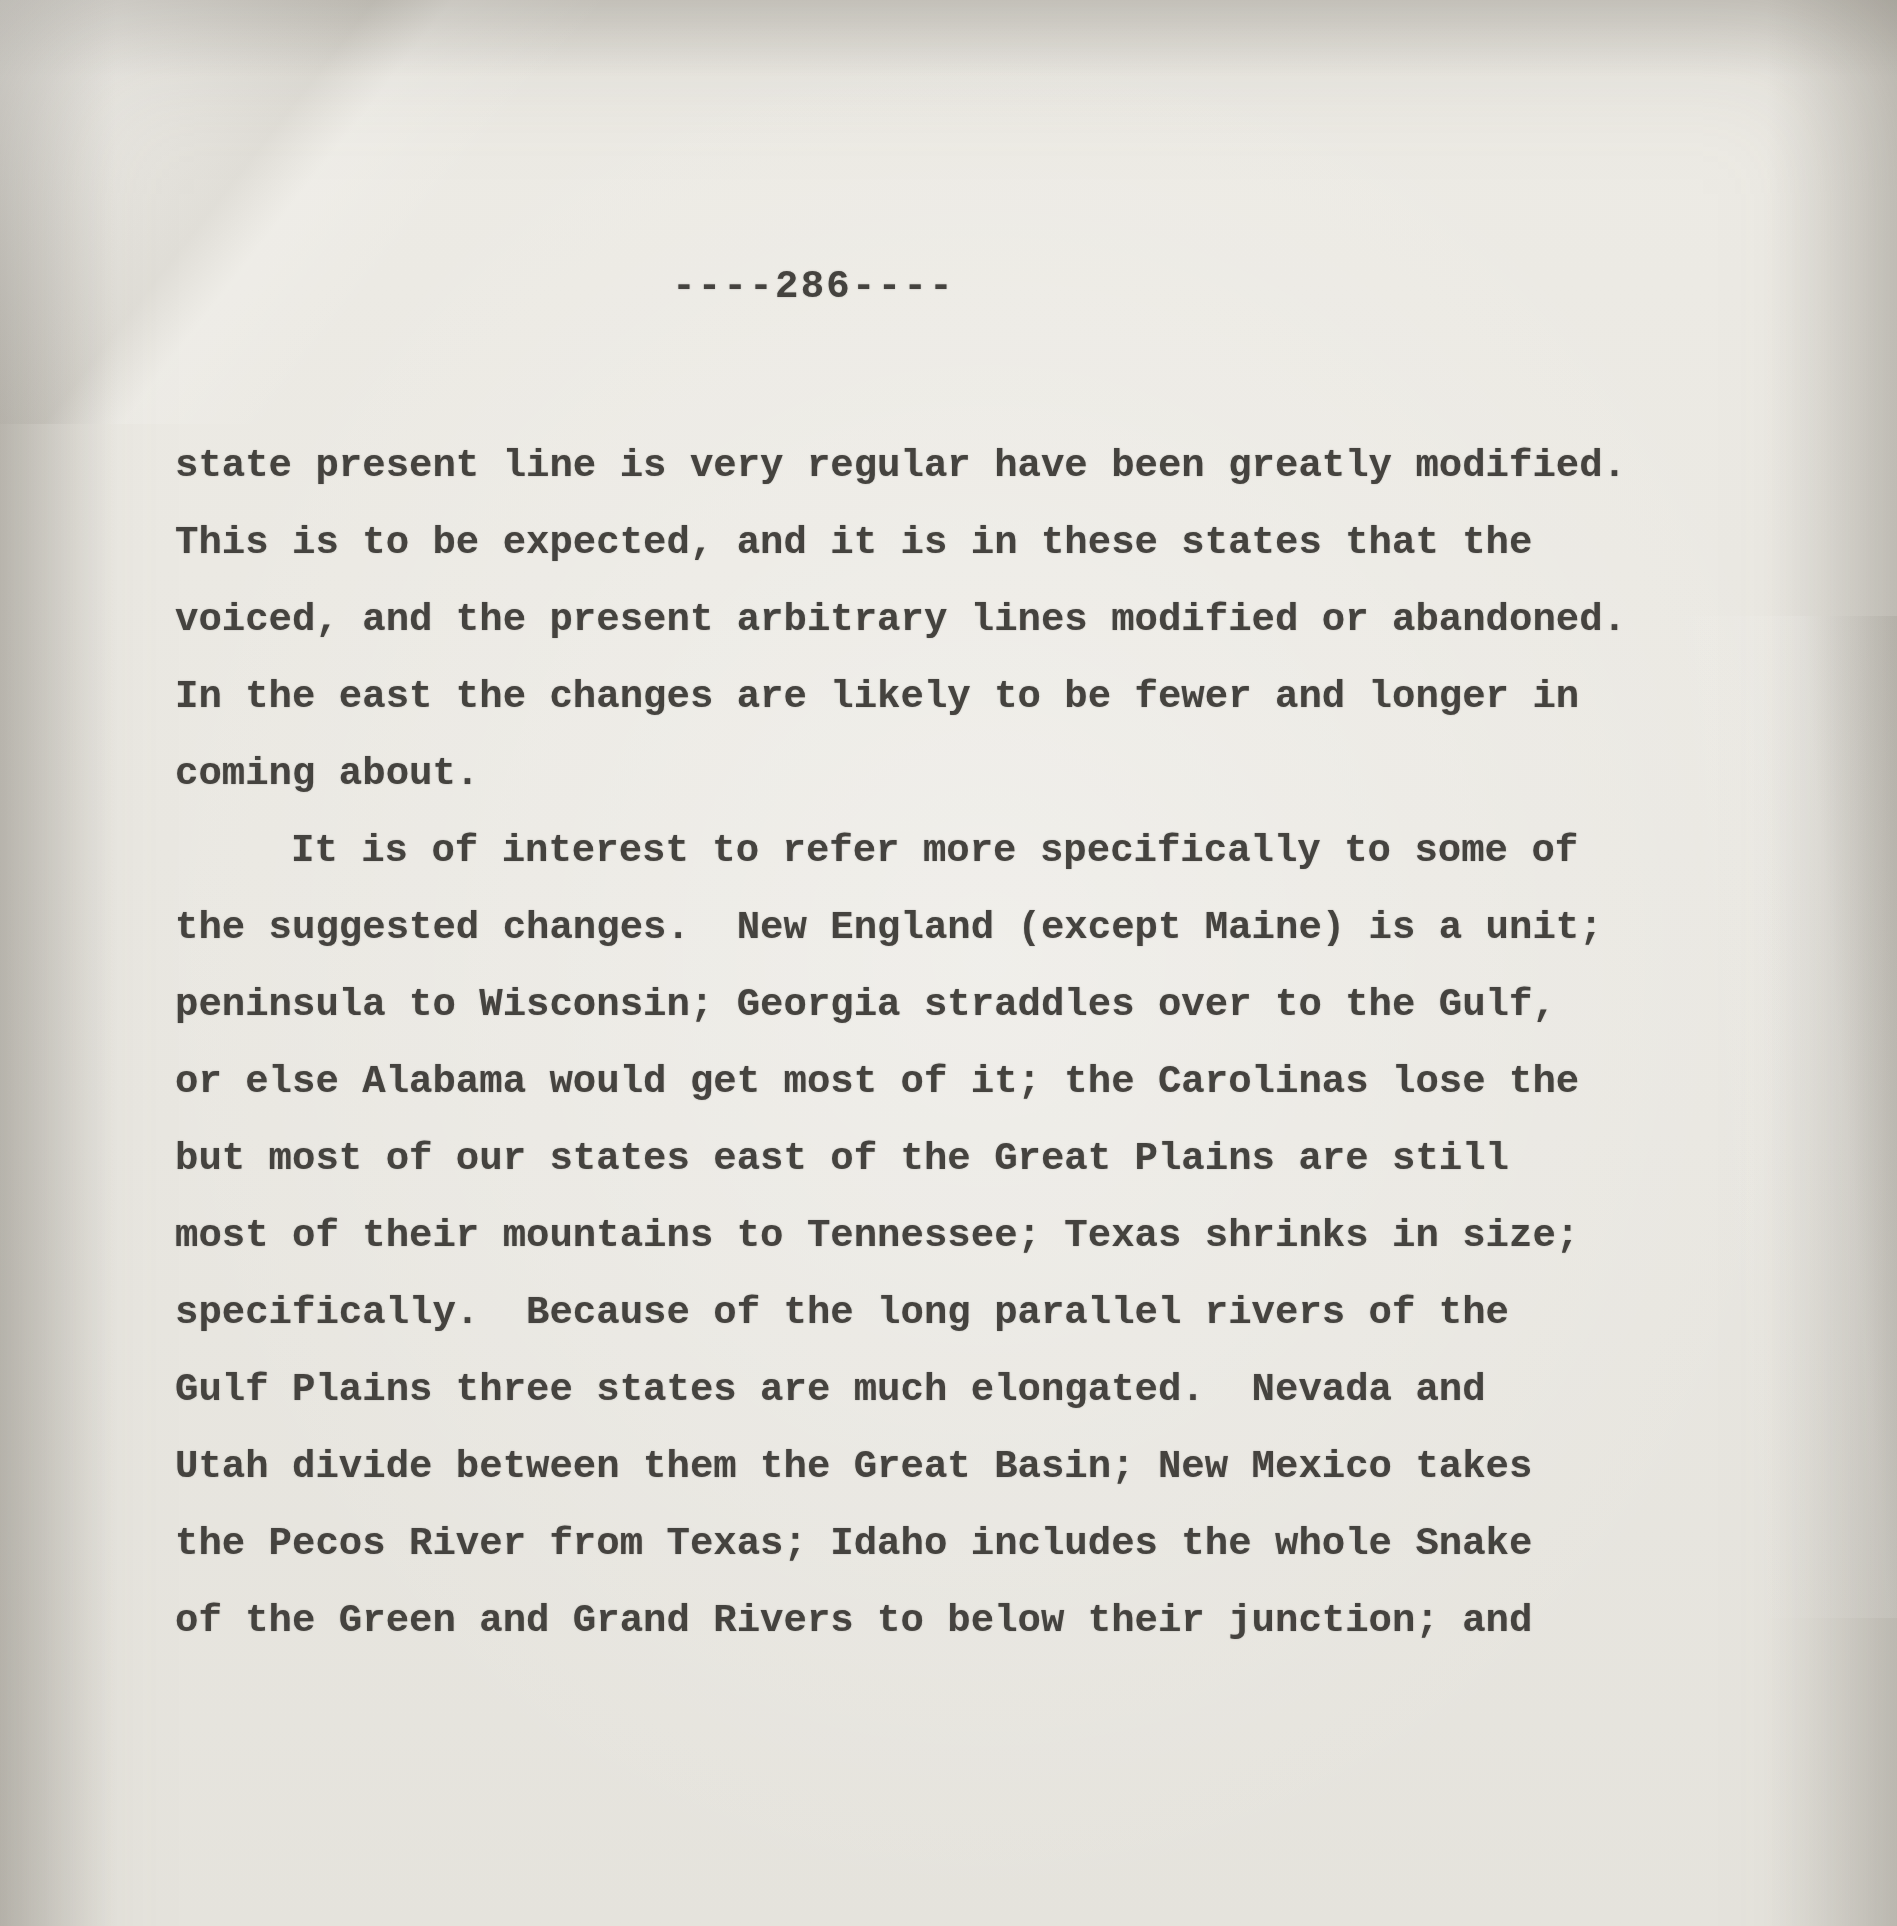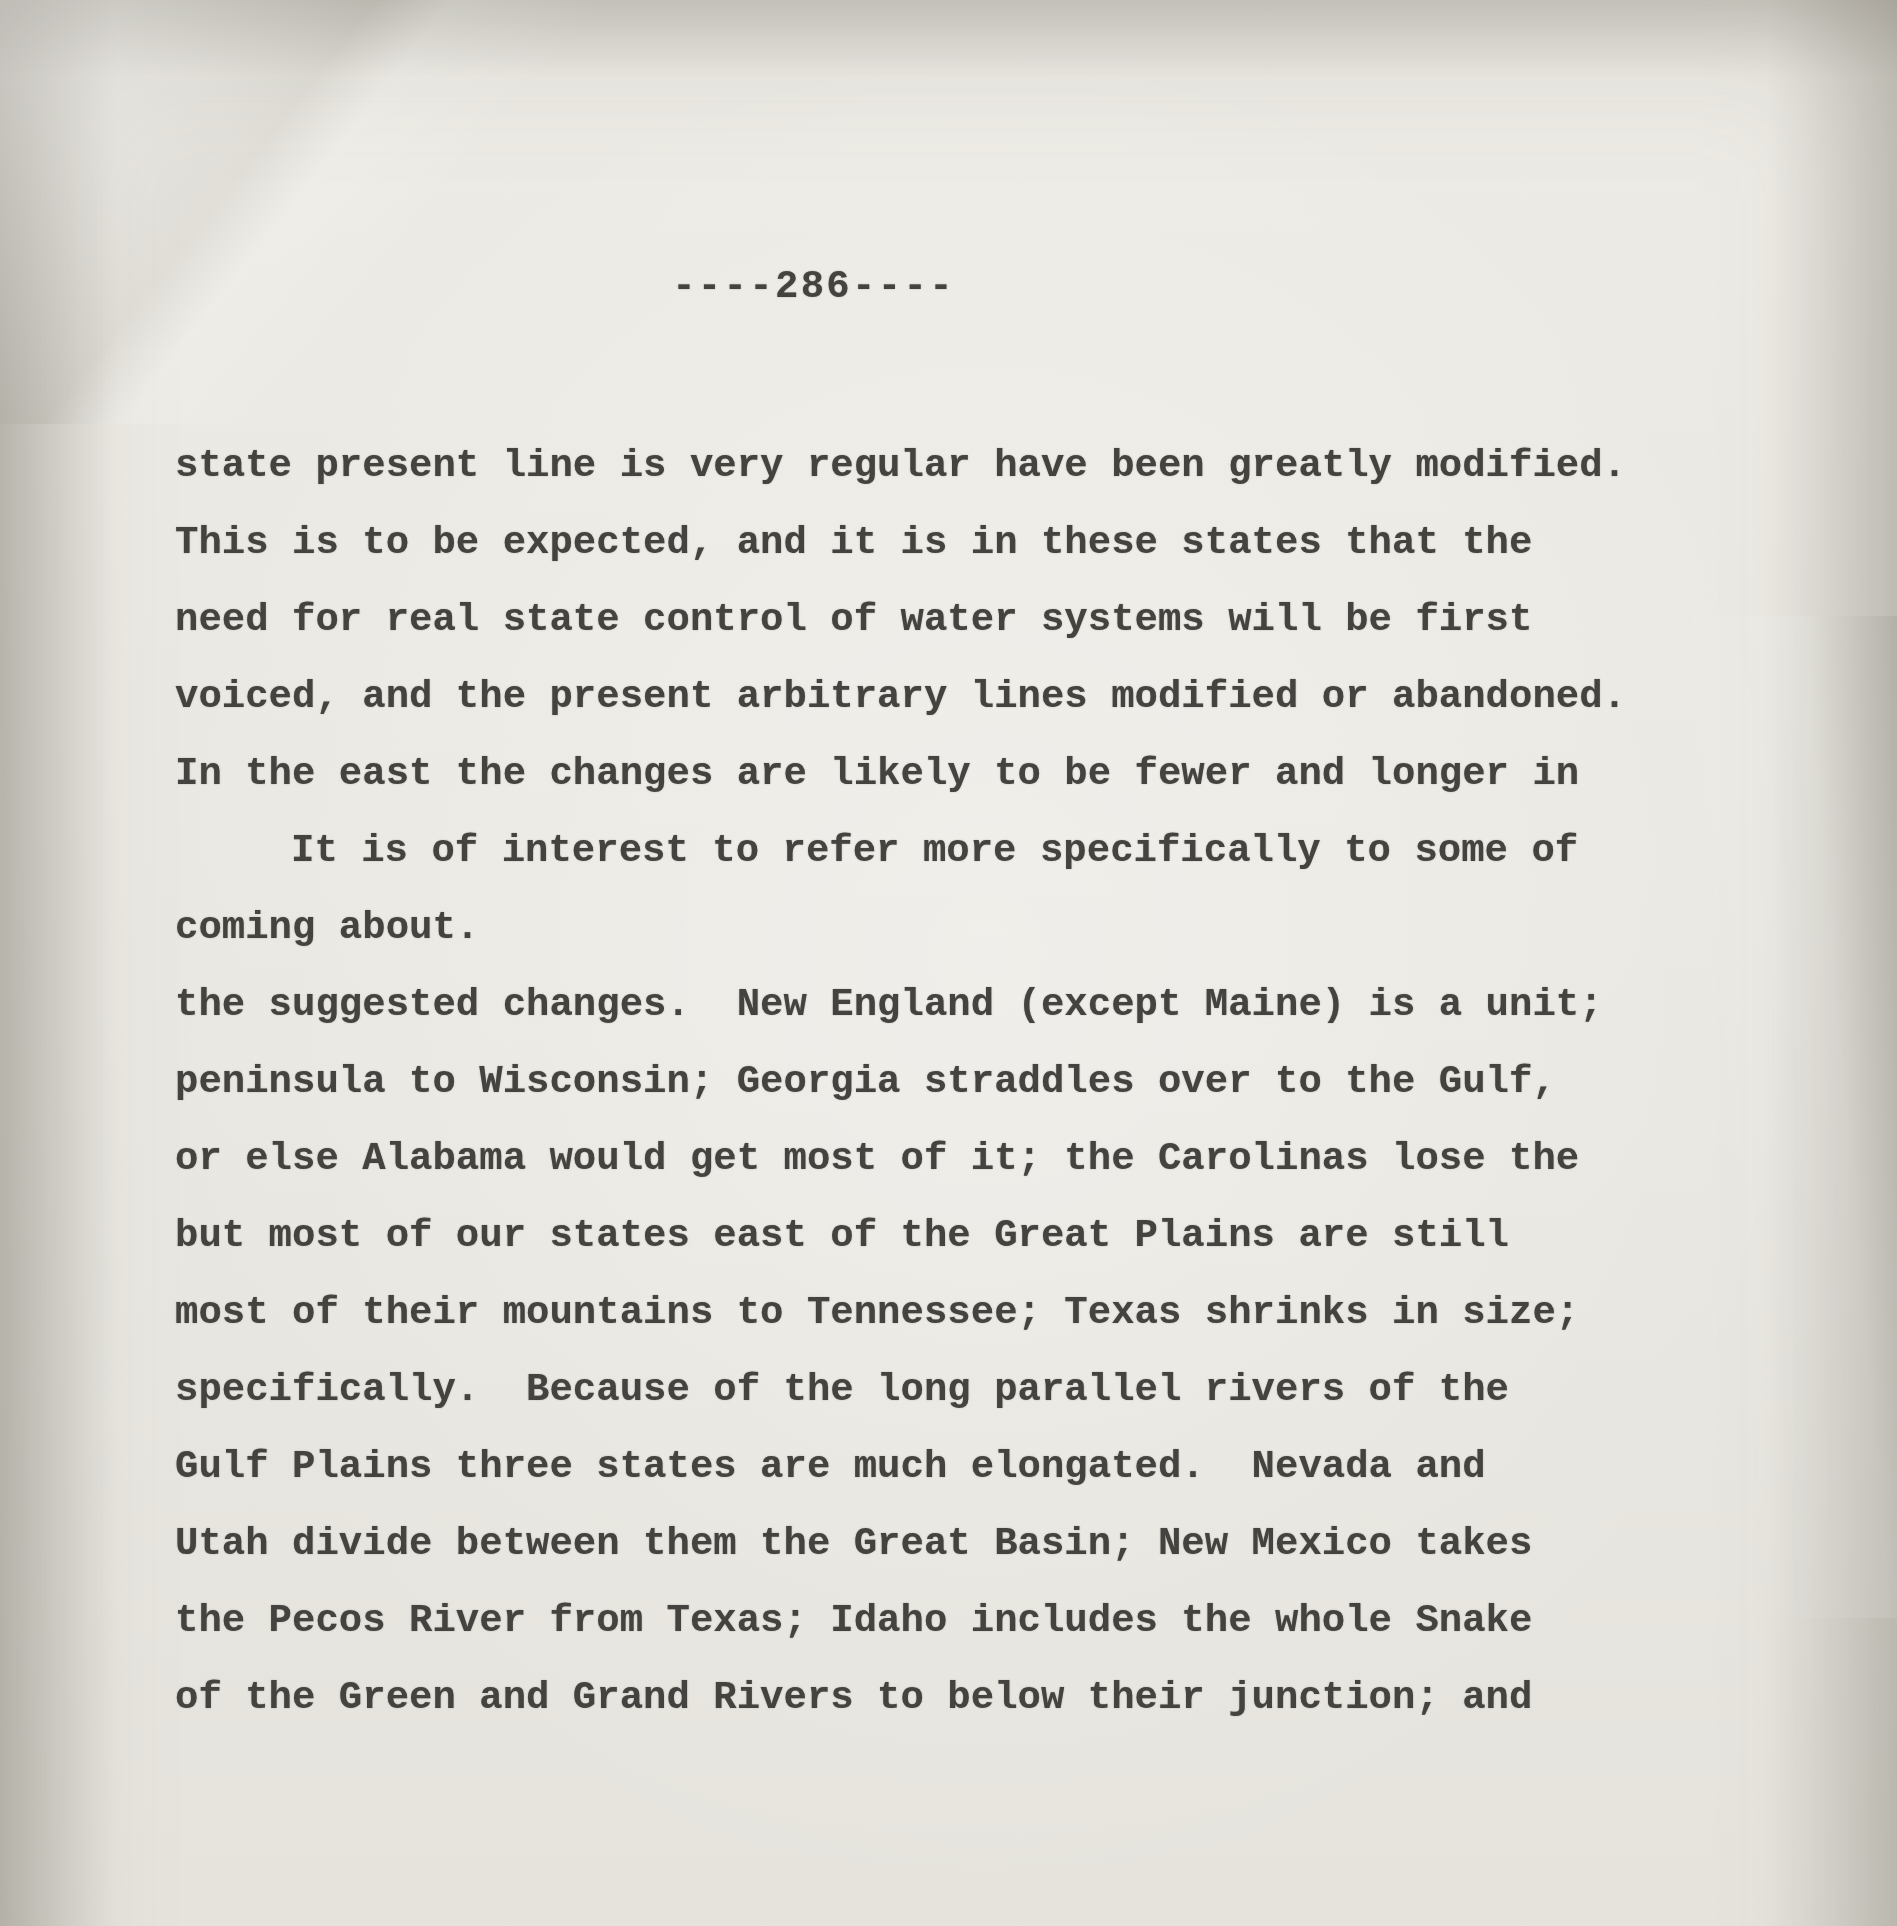--- a/index.html
+++ b/index.html
@@ -98,25 +98,24 @@
   <div class="shade-right"></div>
 
   <div class="crease-topleft"></div>
   <div class="crease-right"></div>
 
   <div class="page-number">----286----</div>
 
   <div class="text-body">
       <div class="line">state present line is very regular have been greatly modified.</div>
       <div class="line">This is to be expected, and it is in these states that the</div>
-      <div class="line">need for real state control of water systems will be first</div>
       <div class="line">voiced, and the present arbitrary lines modified or abandoned.</div>
       <div class="line">In the east the changes are likely to be fewer and longer in</div>
+      <div class="line">coming about.</div>
       <div class="line indent">It is of interest to refer more specifically to some of</div>
-      <div class="line">coming about.</div>
       <div class="line">the suggested changes.  New England (except Maine) is a unit;</div>
       <div class="line">peninsula to Wisconsin; Georgia straddles over to the Gulf,</div>
       <div class="line">or else Alabama would get most of it; the Carolinas lose the</div>
       <div class="line">but most of our states east of the Great Plains are still</div>
       <div class="line">most of their mountains to Tennessee; Texas shrinks in size;</div>
       <div class="line">specifically.  Because of the long parallel rivers of the</div>
       <div class="line">Gulf Plains three states are much elongated.  Nevada and</div>
       <div class="line">Utah divide between them the Great Basin; New Mexico takes</div>
       <div class="line">the Pecos River from Texas; Idaho includes the whole Snake</div>
       <div class="line">of the Green and Grand Rivers to below their junction; and</div>

